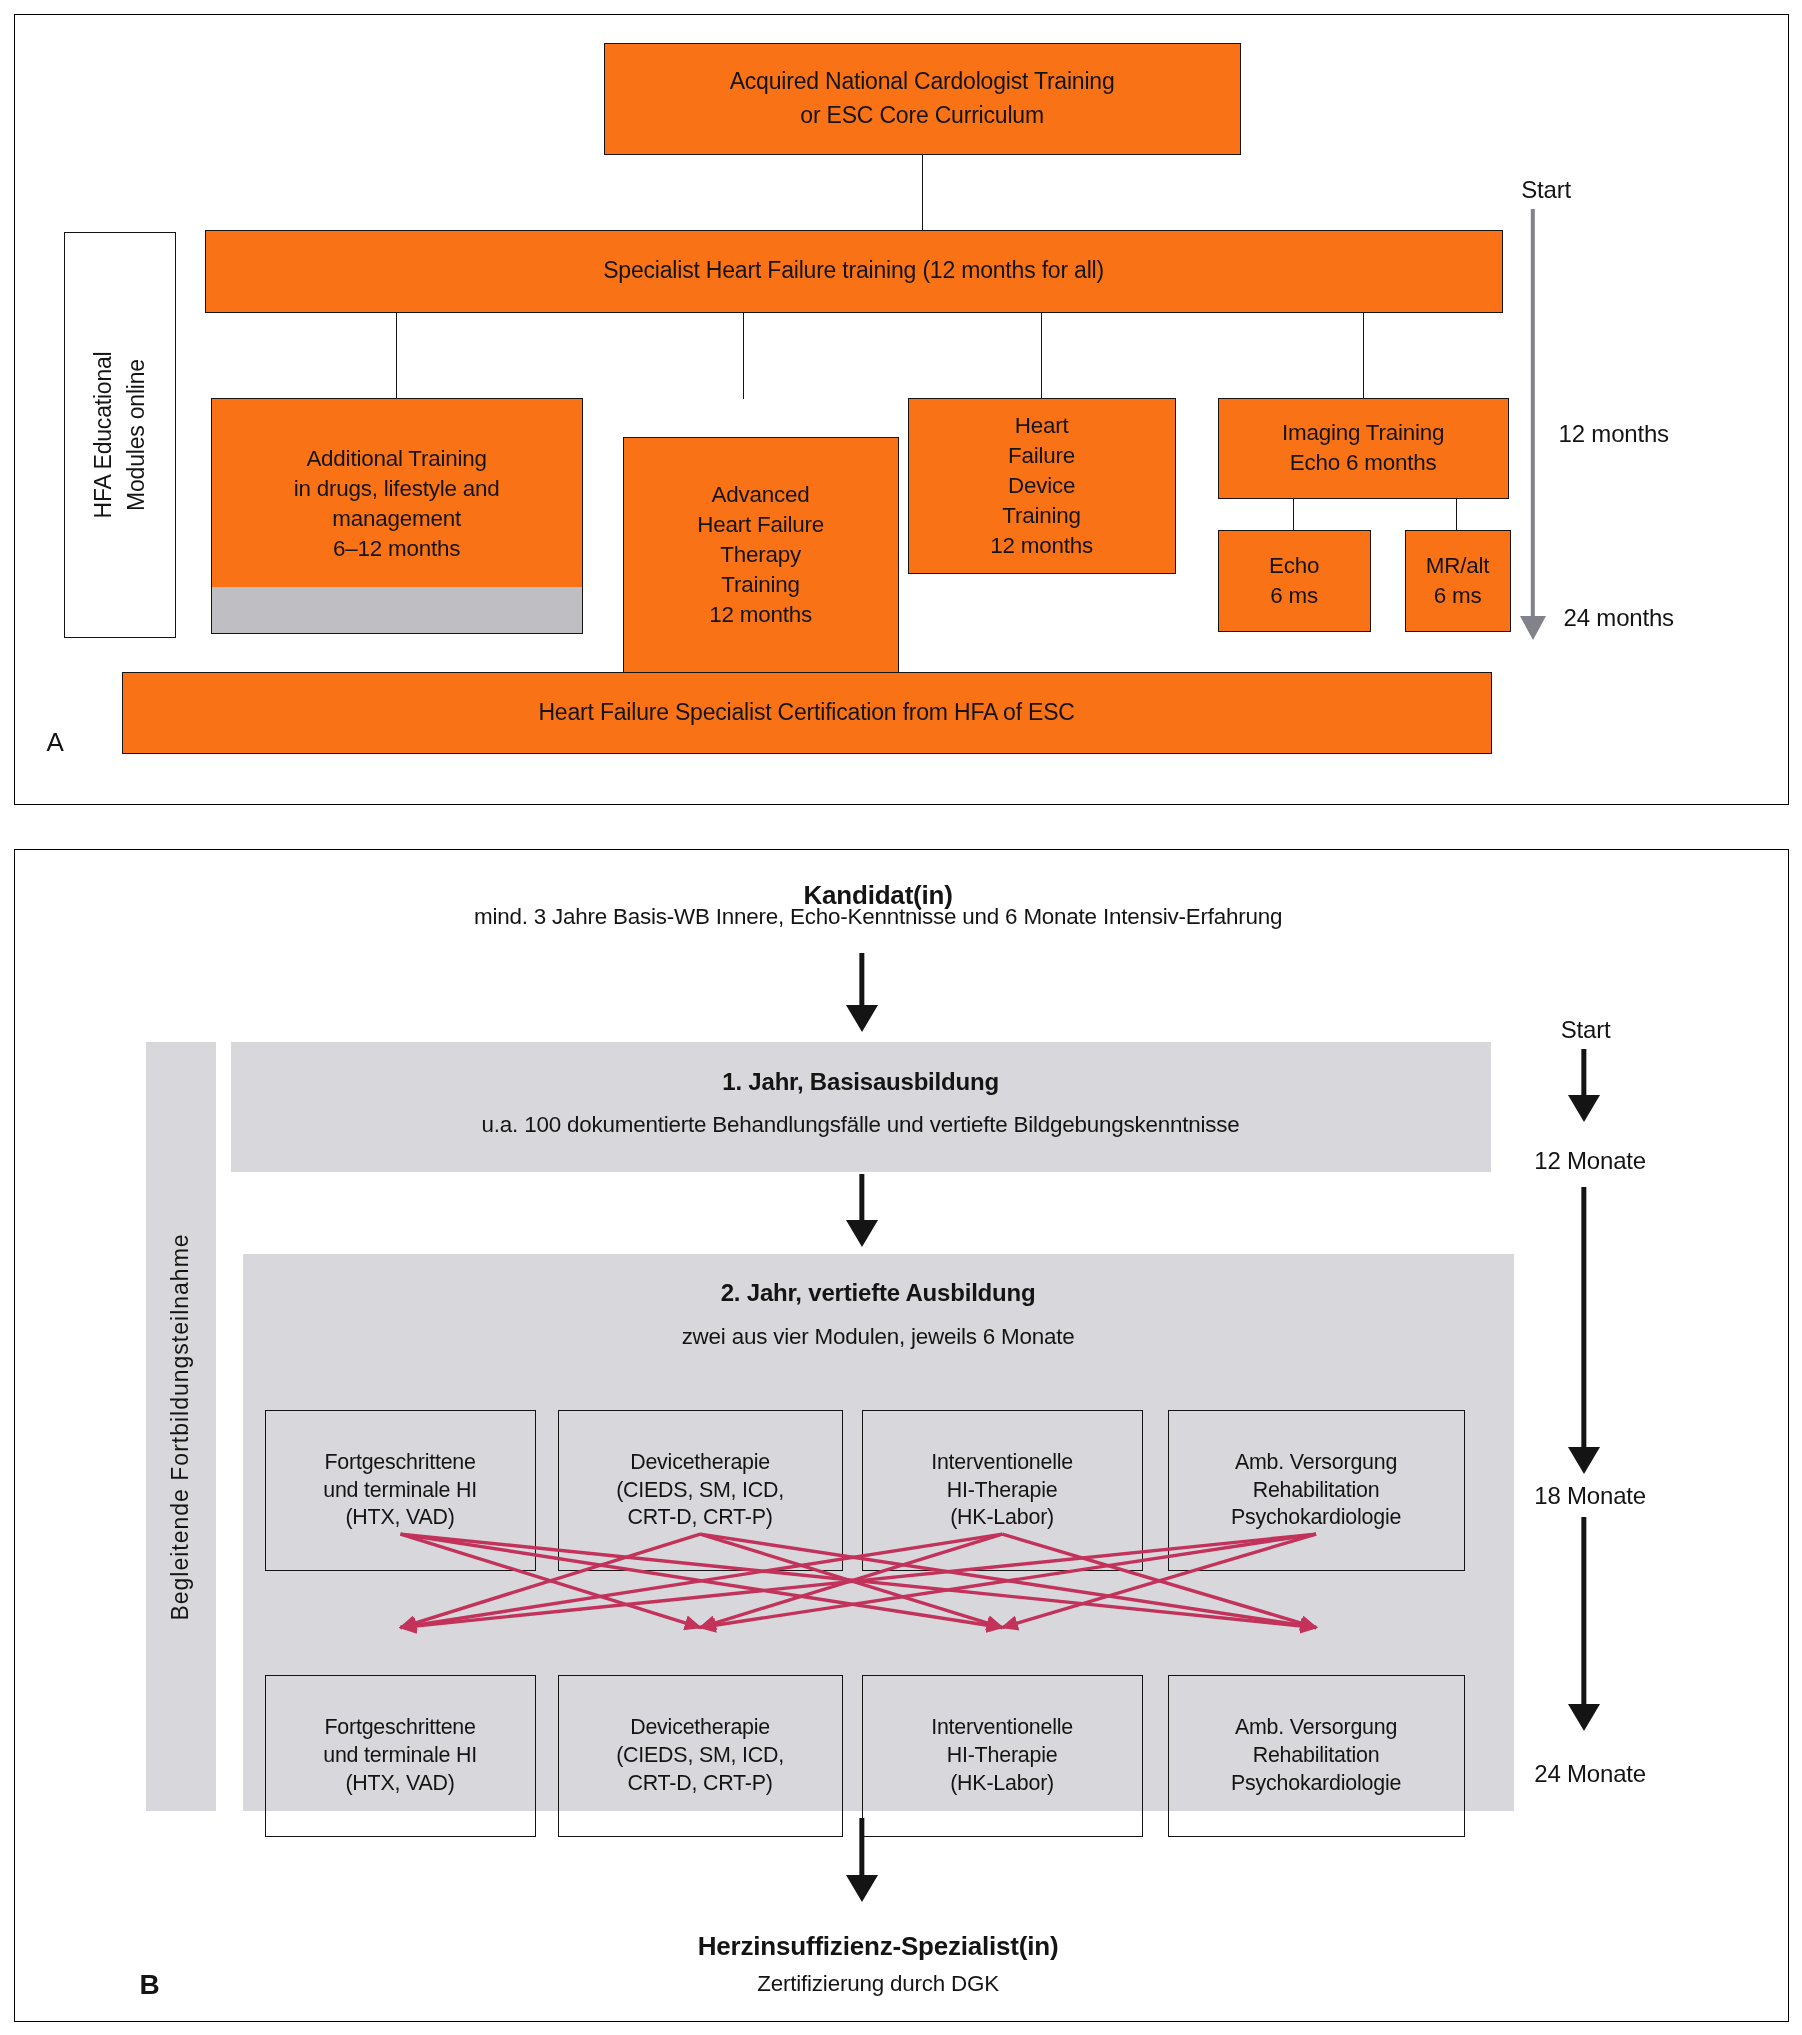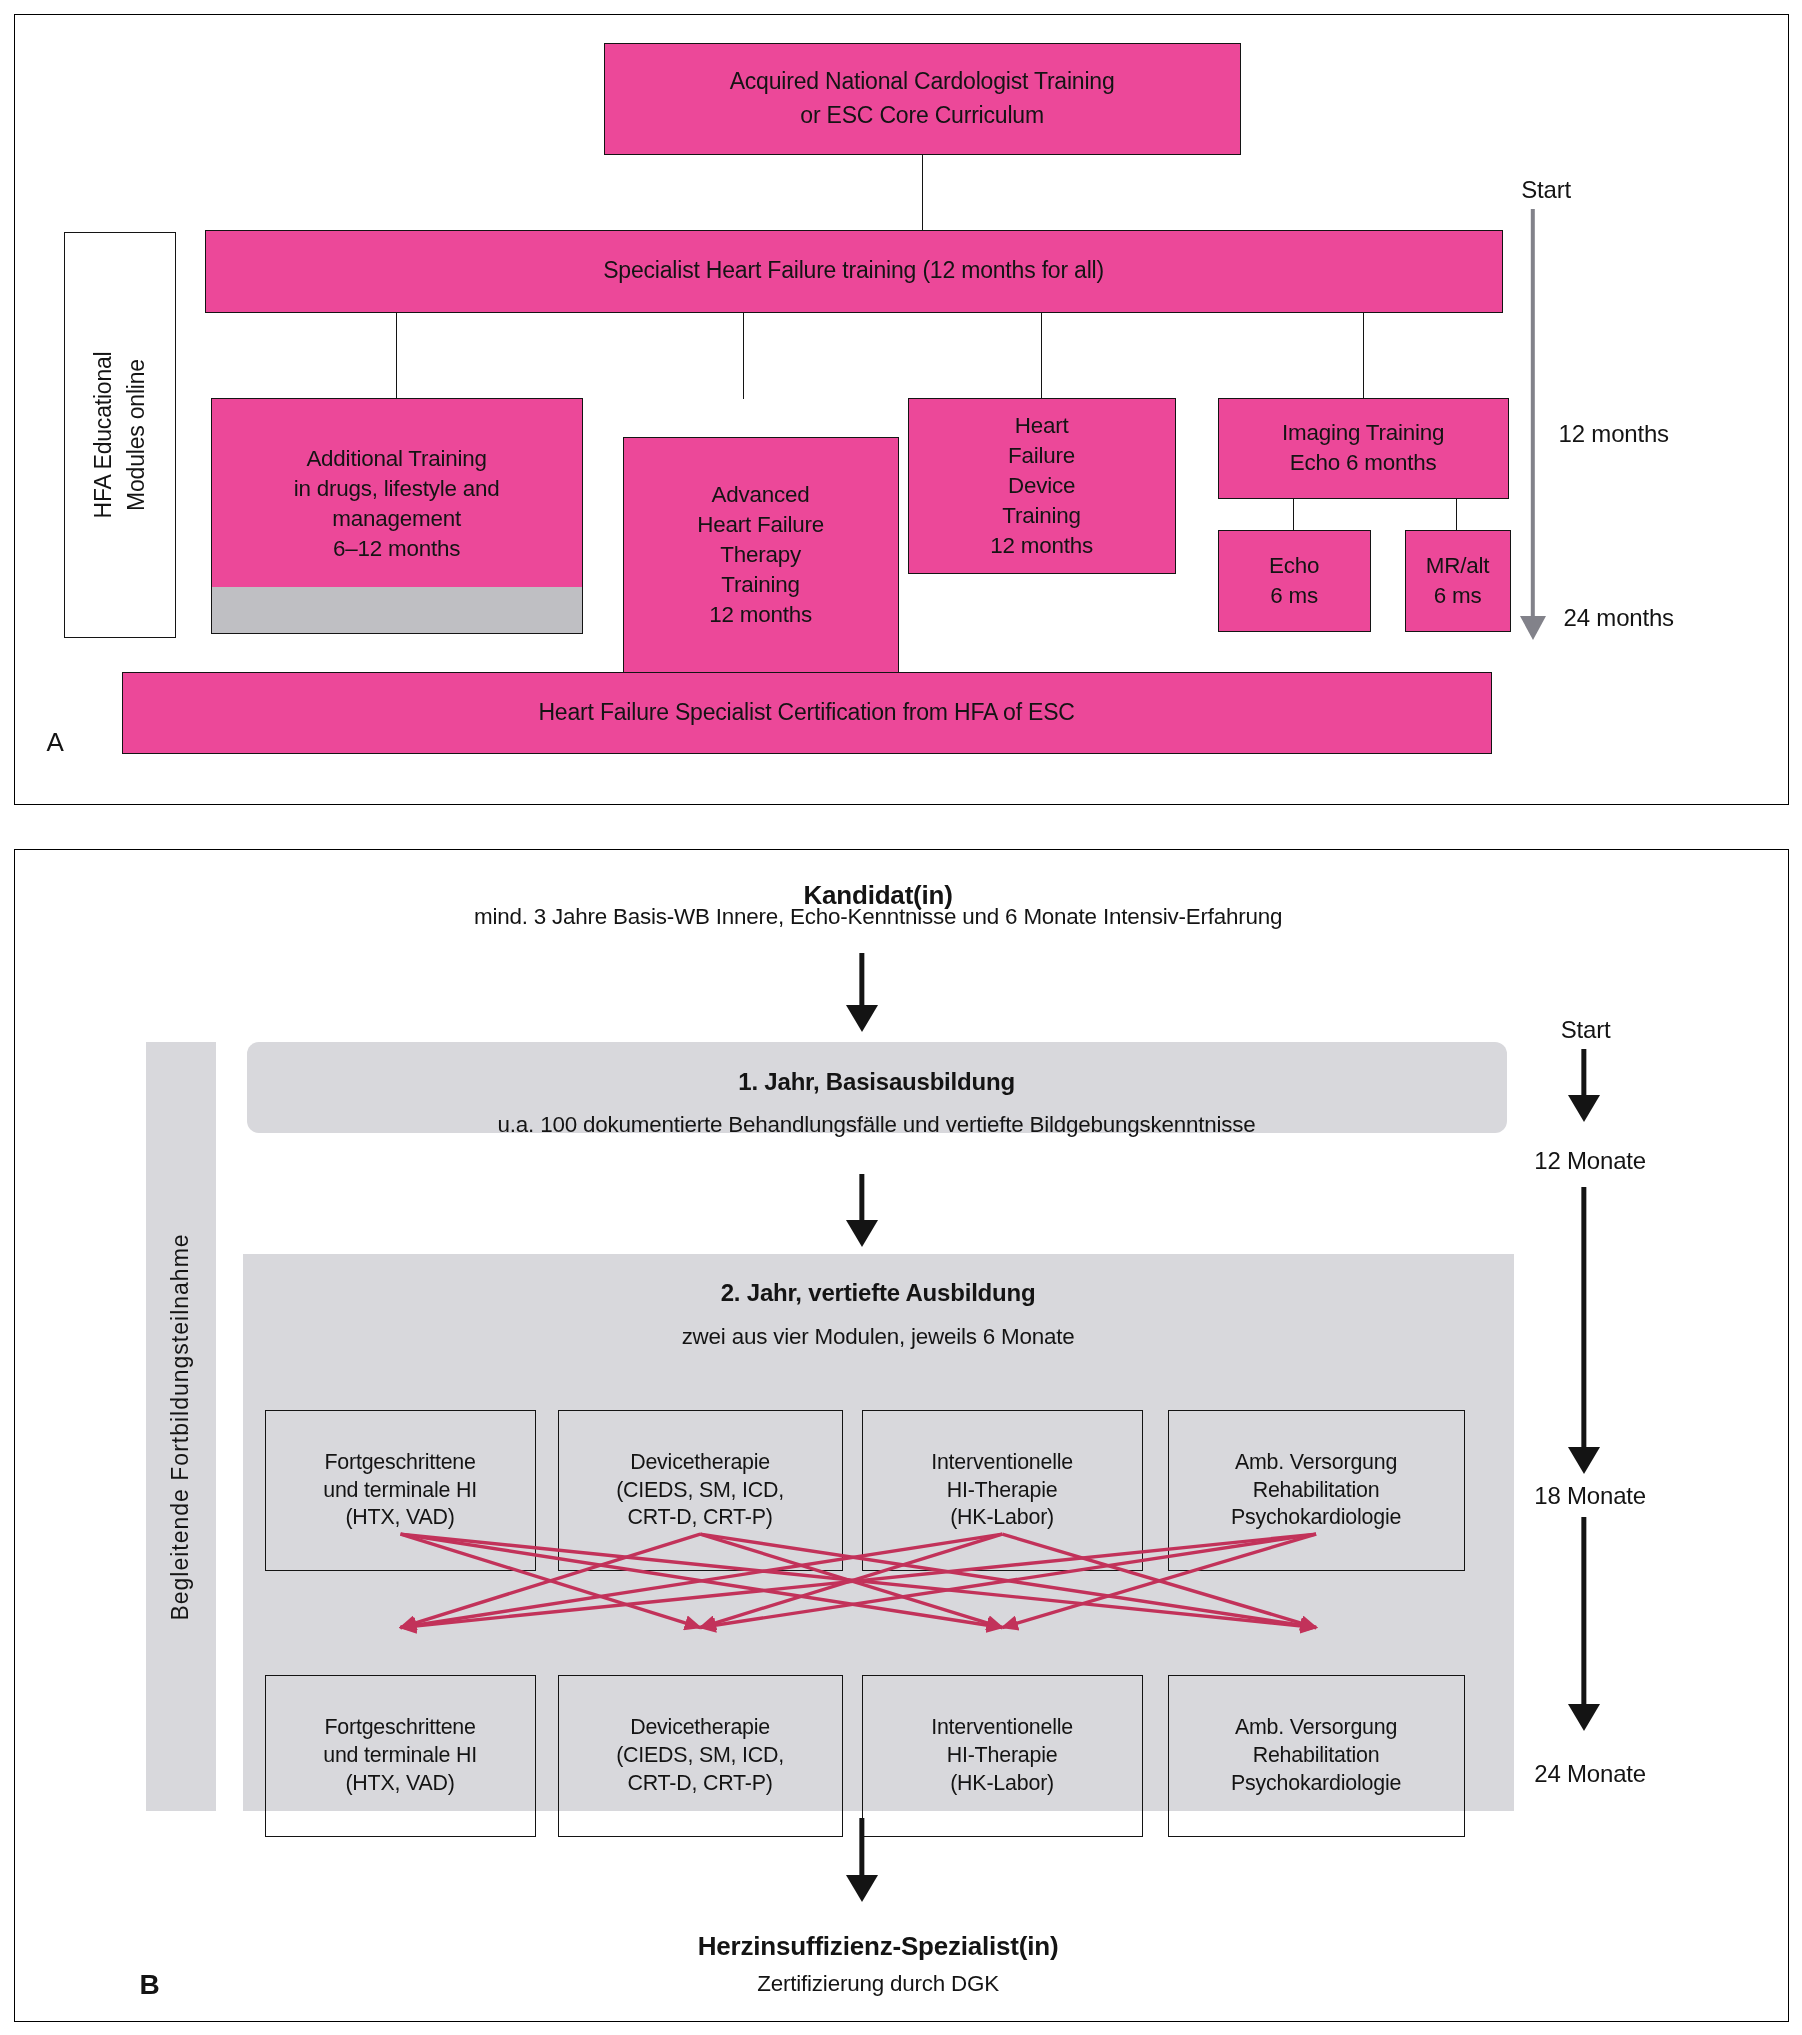--- a/index.html
+++ b/index.html
@@ -10,21 +10,21 @@
     --red:#c2325a;
   }
   html,body{margin:0;padding:0;background:#fff;}
   #page{
     position:relative;width:1802px;height:2035px;background:#fff;
     font-family:"Liberation Sans","DejaVu Sans",sans-serif;color:var(--ink);
     letter-spacing:-0.2px;
   }
   .panel{position:absolute;border:1.9px solid #000;background:#fff;box-sizing:border-box;}
   .bx{
-    position:absolute;border:1.5px solid var(--ink);background:#ec4899;box-sizing:border-box;
+    position:absolute;border:1.5px solid var(--ink);background:#f97316;box-sizing:border-box;
     display:flex;align-items:center;justify-content:center;text-align:center;
     white-space:pre-line;color:var(--ink);
   }
   .gbx{background:transparent;}
   .gray{position:absolute;background:var(--panel-gray);box-sizing:border-box;}
   .lbl{position:absolute;color:var(--ink);white-space:pre-line;}
   .ctr{text-align:center;}
   .f44{font-size:21.4px;line-height:1.30;margin-top:41px;}
   .f46{font-size:22.4px;line-height:1.34;}
   .f47{font-size:23px;line-height:1.45;}
@@ -128,21 +128,21 @@
 
     <div class="arr" style="left:830px;top:103px;width:34px;height:79px;">
       <span class="shaft"></span>
       <span class="head"></span>
     </div>
 
     <div class="grayrot" style="left:131px;top:192px;width:70px;height:769px;">
       <span class="rot f47" style="width:769px;letter-spacing:1px;">Begleitende Fortbildungsteilnahme</span>
     </div>
 
-    <div class="gray" style="left:232px;top:192px;width:1260px;height:91px;border-radius:12px;">
+    <div class="gray" style="left:216px;top:192px;width:1260px;height:130px;">
       <div class="lbl f50 bold ctr" style="left:0;top:25px;width:100%;">1. Jahr, Basisausbildung</div>
       <div class="lbl f46 ctr" style="left:0;top:68px;width:100%;">u.a. 100 dokumentierte Behandlungsfälle und vertiefte Bildgebungskenntnisse</div>
     </div>
 
     <div class="arr" style="left:830px;top:324px;width:34px;height:73px;">
       <span class="shaft"></span>
       <span class="head"></span>
     </div>
 
     <div class="gray" style="left:228px;top:404px;width:1271px;height:557px;">

